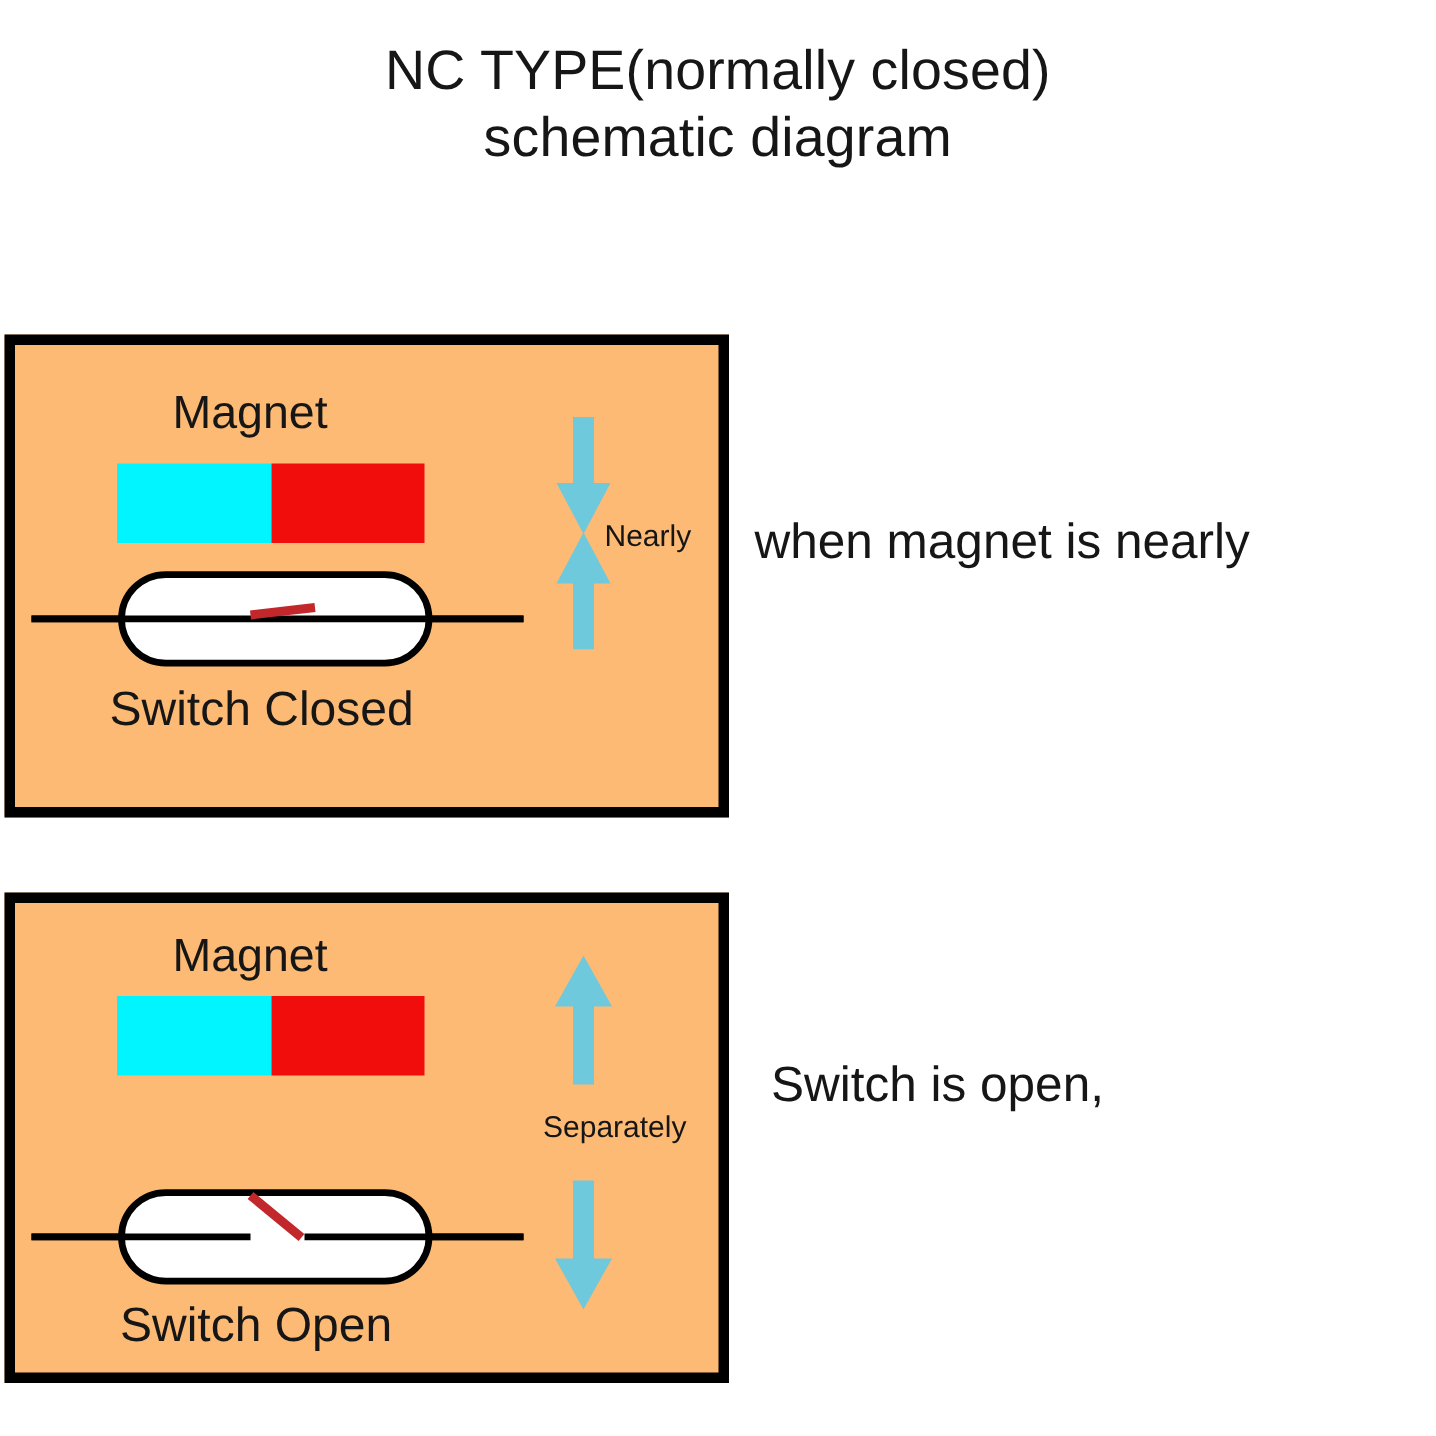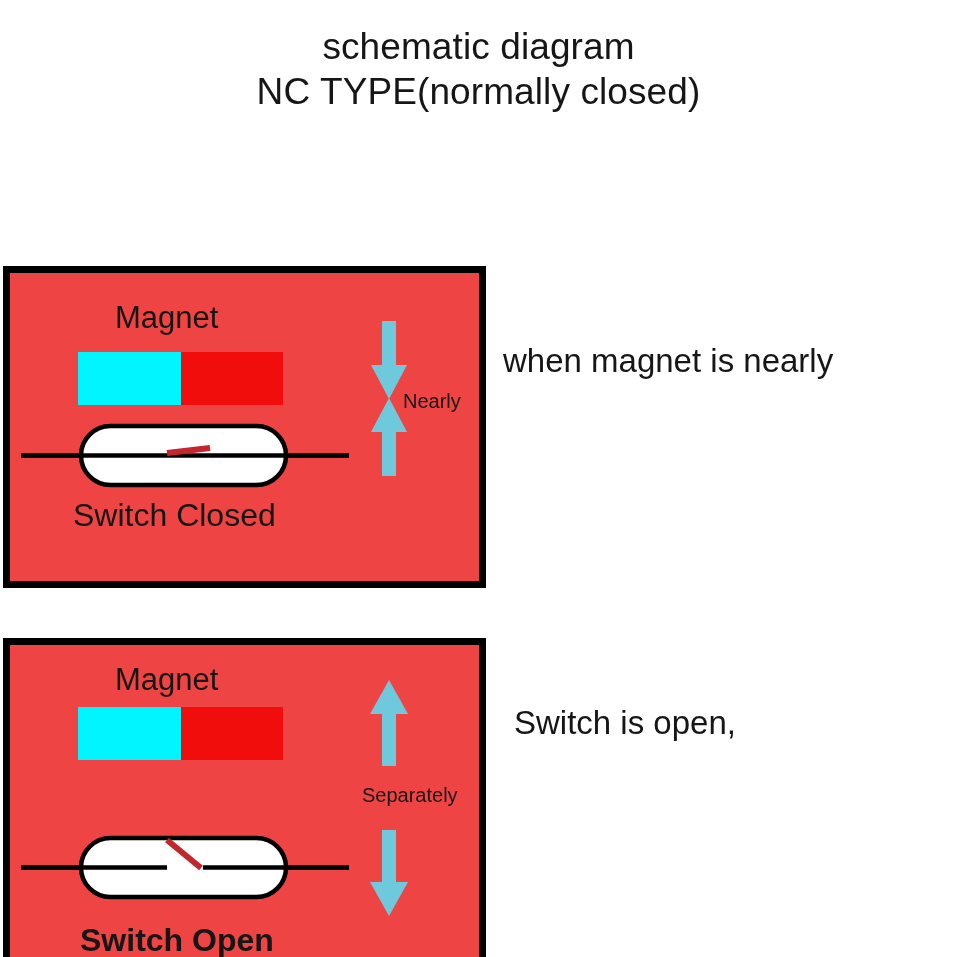--- a/index.html
+++ b/index.html
@@ -34,22 +34,21 @@
     display: block;
   }
   .title-line-1 { padding-left: 0px; }
   .title-line-2 { padding-left: 0px; }
 
   
   .panel {
     position: absolute;
     box-sizing: border-box;
     border: 7px solid #000000;
-    background: #ef4444;
-    margin-top: 43px;
+    background: #fdba74;
   }
   #panel-closed {
     left: 3px;
     top: 223px;
     width: 483px;
     height: 322px;
   }
   #panel-open {
     left: 3px;
     top: 595px;
@@ -106,22 +105,22 @@
     white-space: nowrap;
   }
   .desc-line { display: block; }
 </style>
 </head>
 <body>
 
 <div id="root">
 
   <div class="title-block">
+    <span class="title-line title-line-1">NC TYPE(normally closed)</span>
     <span class="title-line title-line-2">schematic diagram</span>
-    <span class="title-line title-line-1">NC TYPE(normally closed)</span>
   </div>
 
   <div class="panel" id="panel-closed">
 
     <div class="magnet-label" style="left:105px; top:27px;">Magnet</div>
 
     <div class="magnet-bar" style="left:68px; top:79px; width:205px;">
       <div class="magnet-pole pole-north" style="background:#00F5FF;"></div>
       <div class="magnet-pole pole-south" style="background:#F20D0D;"></div>
     </div>
@@ -163,21 +162,21 @@
     <div class="reed-wrap" style="left:5px; top:185px;">
       <svg width="340" height="75" viewBox="0 0 340 75">
         <line x1="6" y1="37.5" x2="334" y2="37.5" stroke="#000000" stroke-width="4.5"></line>
         <rect x="66" y="8" width="205" height="59" rx="29.5" ry="29.5" fill="#ffffff" stroke="#000000" stroke-width="4.5"></rect>
         <line x1="6" y1="37.5" x2="152" y2="37.5" stroke="#000000" stroke-width="4.5"></line>
         <line x1="188" y1="37.5" x2="334" y2="37.5" stroke="#000000" stroke-width="4.5"></line>
         <line x1="152" y1="10" x2="186" y2="38" stroke="#C2282B" stroke-width="6" stroke-linecap="butt"></line>
       </svg>
     </div>
 
-    <div class="switch-caption" style="left:70px; top:277px;font-weight:bold;">Switch Open</div>
+    <div class="switch-caption" style="left:70px; top:263px;">Switch Open</div>
 
     <svg class="arrow-svg" style="left:355px; top:33px;" width="48" height="240" viewBox="0 0 48 240">
       <g fill="#6FC9DC">
         <rect x="17" y="32" width="14" height="56"></rect>
         <polygon points="24,2 5,36 43,36"></polygon>
       </g>
       <g fill="#6FC9DC">
         <rect x="17" y="152" width="14" height="56"></rect>
         <polygon points="24,238 5,204 43,204"></polygon>
       </g>

